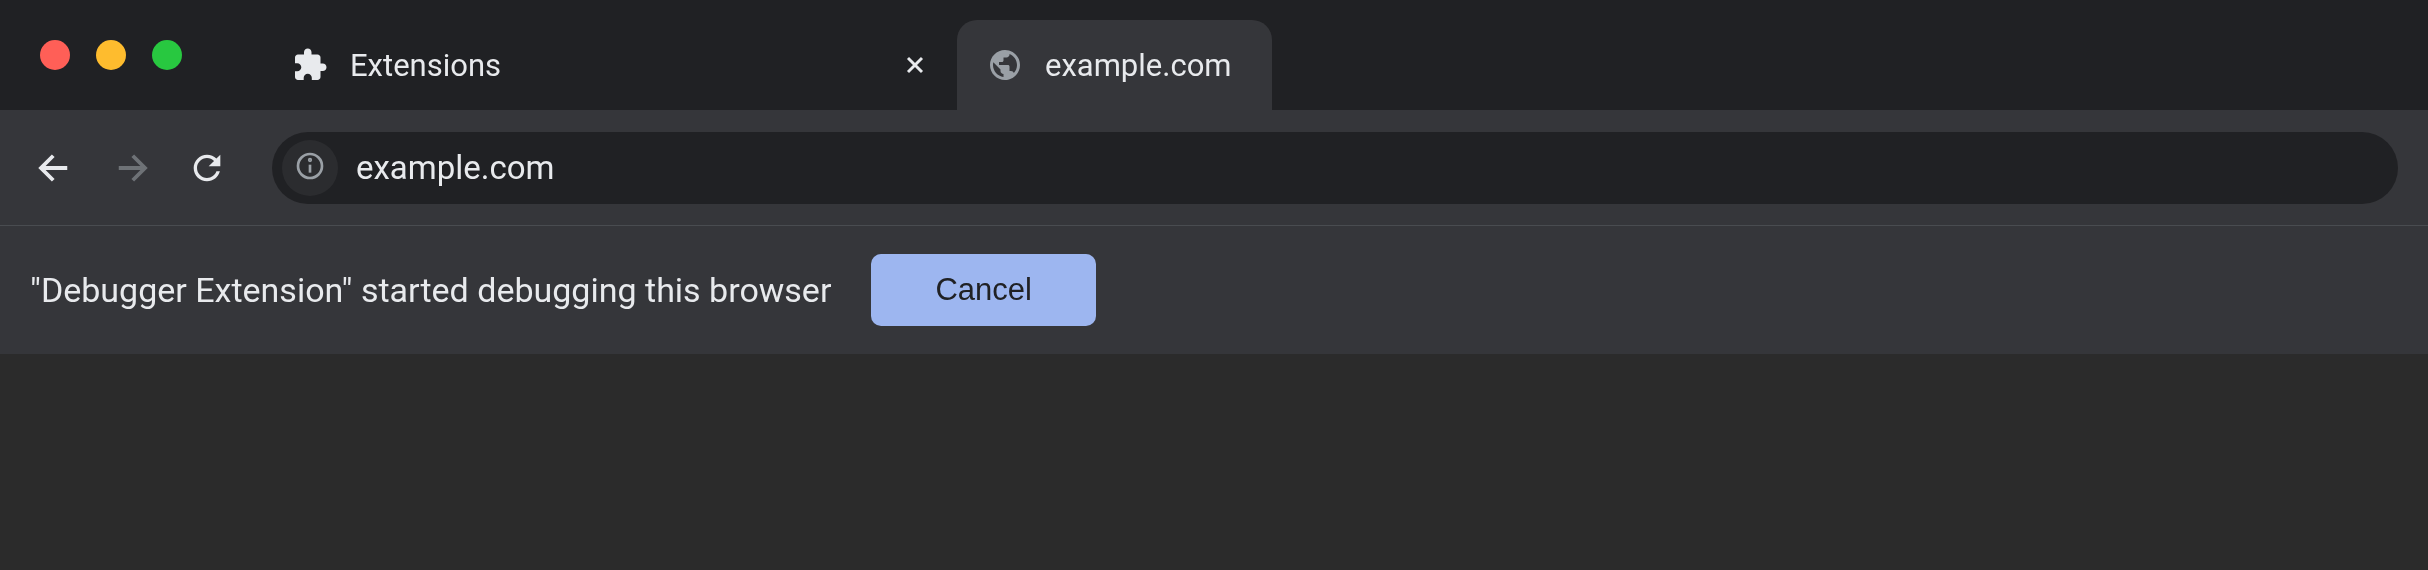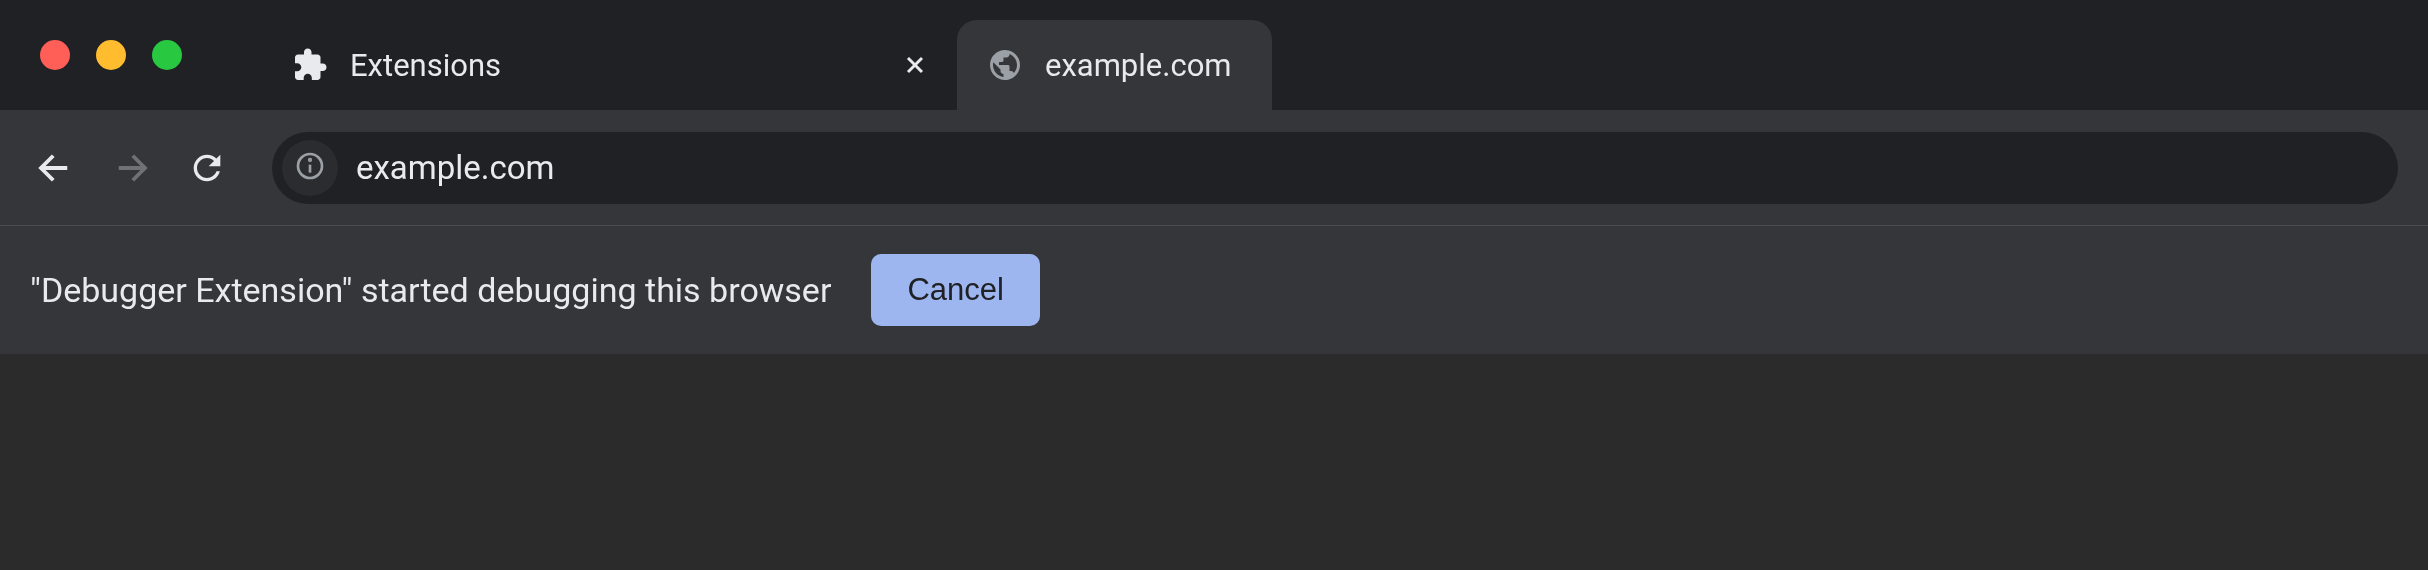--- a/index.html
+++ b/index.html
@@ -150,21 +150,21 @@
     .infobar-text {
       color: #e8eaed;
       font-size: 34px;
       font-weight: 400;
     }
     .cancel-button {
       background: #9db6f0;
       color: #202124;
       font-size: 31px;
       font-weight: 500;
-      padding: 18px 36px;
+      padding: 18px 64px;
       border-radius: 10px;
       cursor: pointer;
       border: none;
     }
   </style>
 </head>
 <body>
 
 <div class="browser-chrome">
   <div class="tab-bar">

